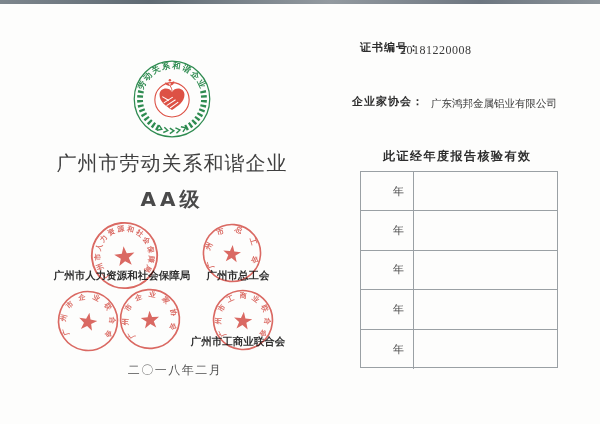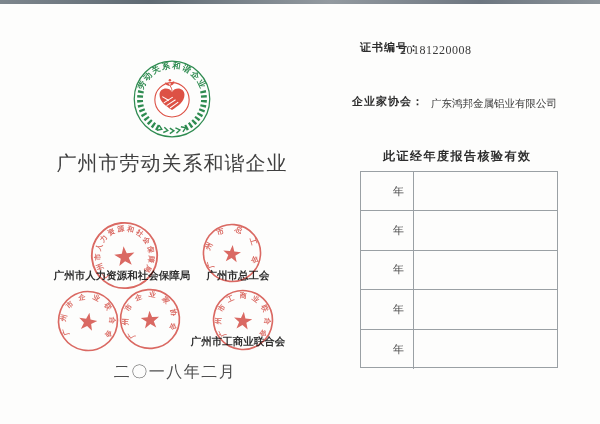--- a/index.html
+++ b/index.html
@@ -9,21 +9,21 @@
     background:linear-gradient(90deg,#7d868d,#5f6a73 25%,#939aa0 55%,#6d7680 80%,#8b9399);}
   
   .emblem{position:absolute;left:133px;top:60px;width:78px;height:78px;}
   .title{position:absolute;left:28px;top:150px;width:288px;text-align:center;
     font-size:20px;font-weight:normal;color:#3f3f3f;letter-spacing:1px;}
   .grade{position:absolute;left:28px;top:186px;width:288px;text-align:center;
     font-size:20px;font-weight:bold;color:#4a4a4a;letter-spacing:4px;}
   .issuer-label{position:absolute;font-size:10.5px;font-weight:bold;color:#2f2f2f;
     text-align:center;white-space:nowrap;z-index:1;}
   .date{position:absolute;left:100px;top:362px;width:150px;text-align:center;
-    font-size:16px;color:#4e4e4e;letter-spacing:1.5px;z-index:1;}
+    font-size:12px;color:#4e4e4e;letter-spacing:1.5px;z-index:1;}
   .seal{position:absolute;mix-blend-mode:multiply;opacity:.85;z-index:2;}
   .seal-ring{fill:none;stroke:#d65048;stroke-width:2.6;}
   .seal-text{fill:#d65048;font-weight:bold;font-family:"DejaVu Sans",sans-serif;}
   .seal-star{fill:#d65048;}
   
   .field-label{position:absolute;font-size:11px;font-weight:bold;color:#2d2d2d;letter-spacing:1px;white-space:nowrap;}
   .field-value{position:absolute;font-family:"Liberation Serif","DejaVu Serif",serif;color:#3a3a3a;white-space:nowrap;}
   .validity{position:absolute;left:352px;top:148px;font-size:12px;font-weight:bold;color:#2d2d2d;letter-spacing:1.5px;margin-left:31px;}
   .year-table{position:absolute;left:360px;top:171px;width:198px;height:197px;
     display:grid;grid-template-columns:53px 1fr;grid-auto-rows:39.4px;
@@ -68,20 +68,21 @@
           <path d="M37.5,47 L46,52"></path>
       </g>
       <path d="M50,40.5 C50,37 49,35 47.5,33.2" fill="none" stroke="#dd5145" stroke-width="1.2"></path>
       <path d="M47.5,33.2 C44,33.4 41.8,31.8 41,29 C44.6,29.2 46.8,30.6 47.5,33.2 Z" fill="#dd5145"></path>
       <path d="M47.5,33.2 C47.8,29.8 49.6,27.8 53,27.2 C52.8,30.6 50.8,32.6 47.5,33.2 Z" fill="#dd5145"></path>
       <circle cx="47.3" cy="26" r="1.6" fill="#dd5145"></circle>
     </g>
   </svg>
 
   <div class="title">广州市劳动关系和谐企业</div>
+  <div class="grade">AA级</div>
 
   <div class="issuer-label" style="left:46px;top:269px;width:152px;">广州市人力资源和社会保障局</div>
   <div class="issuer-label" style="left:202px;top:269px;width:72px;">广州市总工会</div>
   <div class="issuer-label" style="left:188px;top:335px;width:100px;">广州市工商业联合会</div>
   <div class="date">二〇一八年二月</div>
 
   <svg class="seal" style="left:89px;top:220px;width:71px;height:71px;transform:rotate(-6deg);" viewBox="0 0 100 100">
     <circle class="seal-ring" cx="50" cy="50" r="46"></circle>
     <path id="sa1" d="M 26.9,75.6 A 34.5,34.5 0 1 1 73.1,75.6" fill="none"></path>
     <text text-anchor="middle" class="seal-text" style="font-size:10px;letter-spacing:2.8px;">

